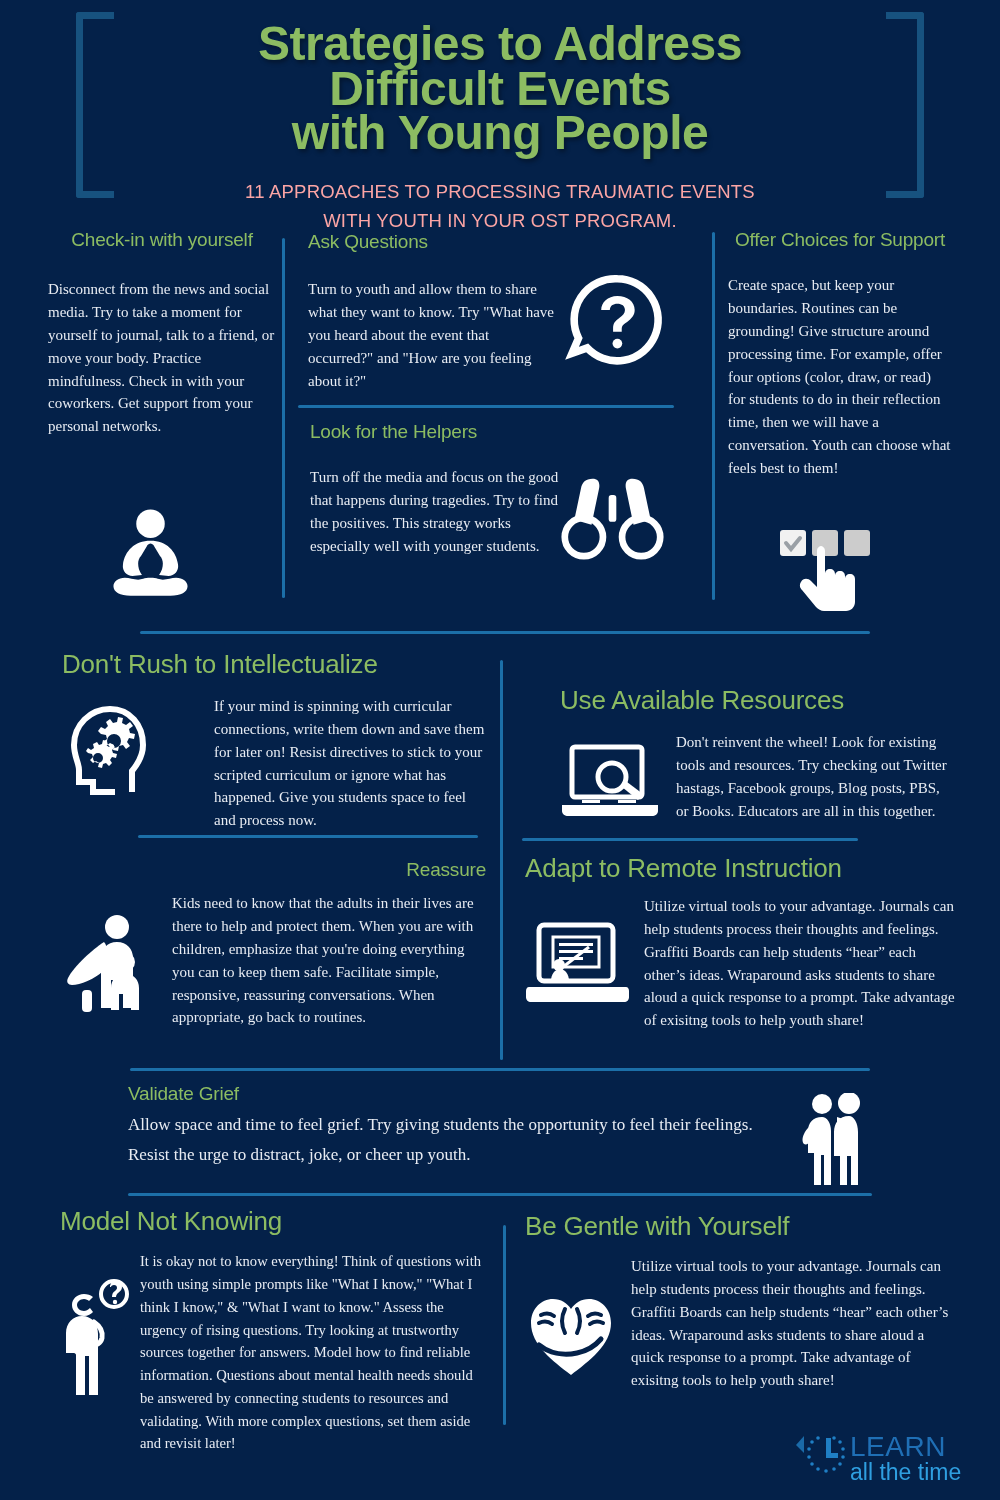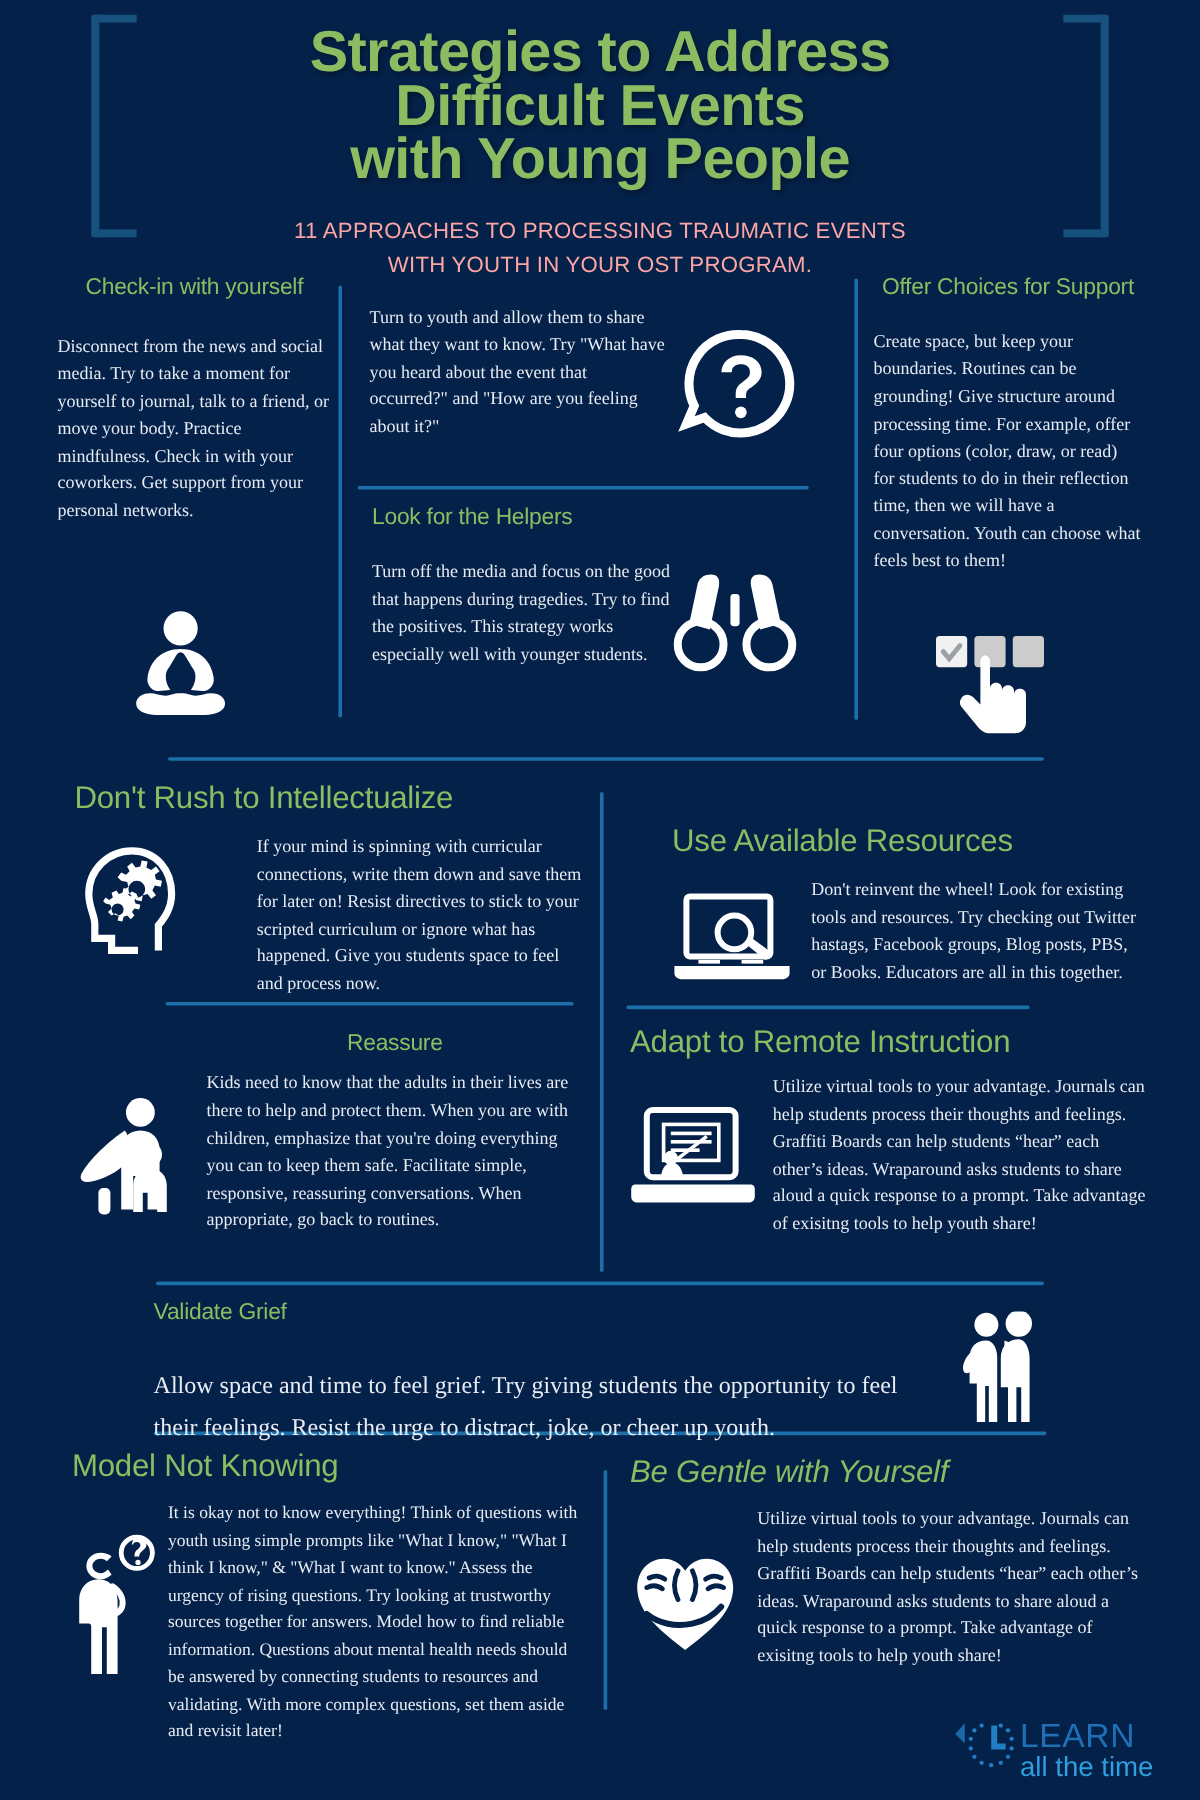--- a/index.html
+++ b/index.html
@@ -116,45 +116,45 @@
   #b-intel .body-text { flex:1;margin-left:38px; }
   #ic-head { width:100px; height:100px; flex:0 0 100px; margin-top:6px; }
 
   #b-resources   { left: 560px; top: 648px; width: 395px; }
   #b-resources .sec-title { text-align:left; font-size: 26px; margin-top: 36px; }
   #b-resources .row { display:flex; gap:16px; margin-top:14px; }
   #b-resources .body-text { flex:1; }
   #ic-laptop-search { width:100px; height:82px; flex:0 0 100px; margin-top:12px; }
 
   #b-reassure    { left: 62px;  top: 858px; width: 424px; }
-  #b-reassure .sec-title { text-align:center; padding-left:110px; }
+  #b-reassure .sec-title { text-align:right; padding-left:110px; }
   #b-reassure .row { display:flex; gap:14px; margin-top:10px; }
   #b-reassure .body-text { flex:1; }
   #ic-protect { width:96px; height:100px; flex:0 0 96px; margin-top:22px; }
 
   #b-remote      { left: 525px; top: 852px; width: 430px; }
   #b-remote .sec-title { text-align:left; font-size: 26px; }
   #b-remote .row { display:flex; gap:14px; margin-top:10px; }
   #b-remote .body-text { flex:1; }
   #ic-laptop-teach { width:105px; height:90px; flex:0 0 105px; margin-top:26px; }
 
   
   #b-grief       { left: 128px; top: 1082px; width: 650px; }
-  #b-grief .body-text { margin-top: 32px; font-size:20px; line-height:1.72; }
+  #b-grief .body-text { margin-top: 4px; font-size:17px; line-height:1.72; }
   #ic-support { position:absolute; left:795px; top:1093px; width:78px; height:92px; }
 
   
   #b-model       { left: 60px;  top: 1205px; width: 430px; }
   #b-model .sec-title { font-size:26px; }
   #b-model .row { display:flex; gap:8px; margin-top:12px; }
   #b-model .body-text { flex:1; font-size:14.6px; line-height:1.56; }
   #ic-think { width:72px; height:120px; flex:0 0 72px; margin-top:28px; }
 
   #b-gentle      { left: 525px; top: 1210px; width: 430px; }
-  #b-gentle .sec-title { text-align:left; font-size:26px;font-style:italic; }
+  #b-gentle .sec-title { text-align:left; font-size:26px; }
   #b-gentle .row { display:flex; gap:14px; margin-top:12px; }
   #b-gentle .body-text { flex:1; }
   #ic-heart { width:92px; height:92px; flex:0 0 92px; margin-top:34px; }
 
   
   .logo { position:absolute; left:790px; top:1428px; width:200px; height:62px; }
 </style>
 </head>
 <body>
 
@@ -191,20 +191,21 @@
   <div class="body-text">Disconnect from the news and social media. Try to take a moment for yourself to journal, talk to a friend, or move your body. Practice mindfulness. Check in with your coworkers. Get support from your personal networks.</div>
 </div>
 <svg id="ic-medit" viewBox="0 0 100 100">
   <circle class="icon" cx="50" cy="17" r="15"></circle>
   <path class="icon" d="M50 35c-17 0-27 11-29 25-1 7 4 12 10 12l10-1c-3-4-4-8-4-12 0-3 1-6 3-8l6-10c1-2 3-3 4-3s3 1 4 3l6 10c2 2 3 5 3 8 0 4-1 8-4 12l10 1c6 0 11-5 10-12-2-14-12-25-29-25z"></path>
   <path class="icon" d="M23 74c-7 0-12 4-12 9 0 6 7 10 18 10h42c11 0 18-4 18-10 0-5-5-9-12-9-5 0-9 2-14 2-4 0-6-2-13-2s-9 2-13 2c-5 0-9-2-14-2z"></path>
   <path class="icon" d="M34 87c0-5 8-9 18-9 5 0 9 1 9 3s-4 2-9 2c-8 0-12 2-12 5z"></path>
 </svg>
 
 <div class="blk" id="b-ask">
+  <div class="sec-title">Ask Questions</div>
   <div class="body-text">Turn to youth and allow them to share what they want to know. Try "What have you heard about the event that occurred?" and "How are you feeling about it?"</div>
 </div>
 <svg id="ic-question" viewBox="0 0 100 100">
   <path fill="none" stroke="#fff" stroke-width="7" d="M55 10a38 38 0 1 1-28 64l-14 5 6-14A38 38 0 0 1 55 10z"></path>
   <path class="icon" d="M55 26c-9 0-15 6-15 13h8c0-4 3-6 7-6s7 2 7 6c0 3-2 5-5 7-4 3-6 5-6 10v3h8v-2c0-4 2-5 5-7 4-3 7-6 7-11 0-8-7-13-16-13z"></path>
   <circle class="icon" cx="55" cy="70" r="4.5"></circle>
 </svg>
 
 <div class="blk" id="b-helpers">
   <div class="sec-title">Look for the Helpers</div>

